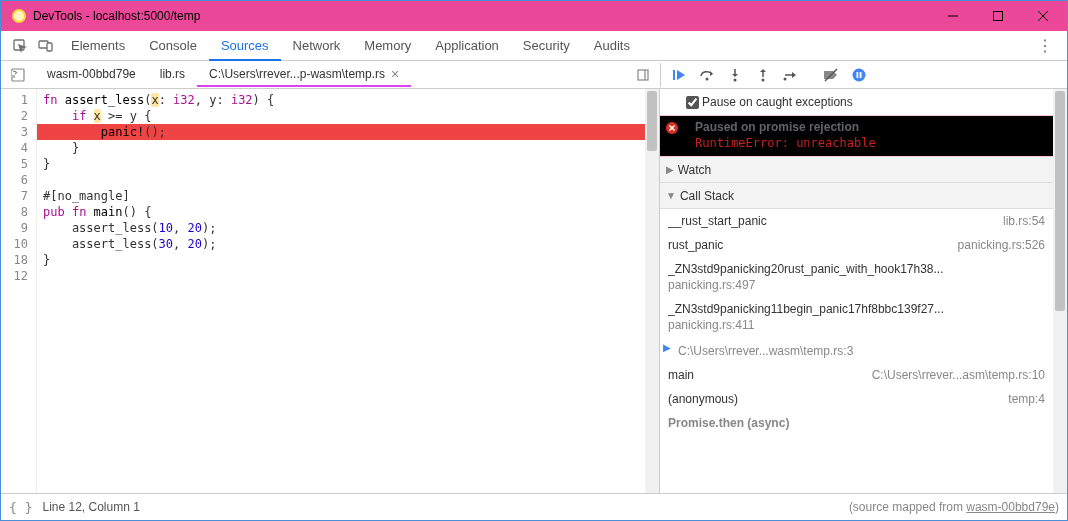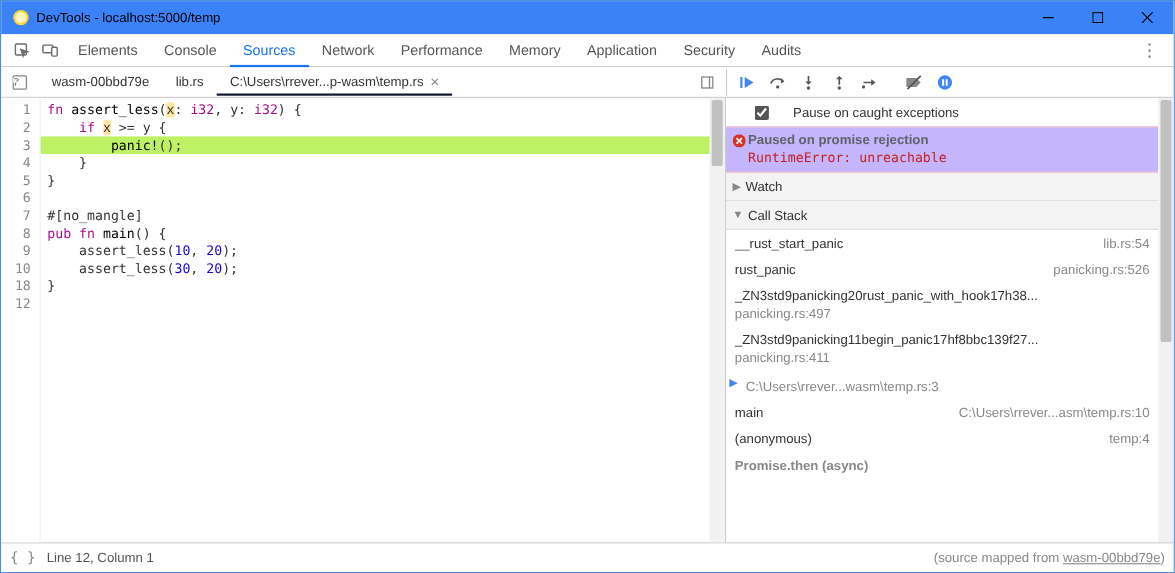--- a/index.html
+++ b/index.html
@@ -1,73 +1,73 @@
 <!DOCTYPE html>
 <html><head>
 <meta charset="utf-8">
 <style>
   * { box-sizing: border-box; margin: 0; padding: 0; }
   body { font-family: "Segoe UI", Arial, sans-serif; font-size: 12px; color: #333; background: #fff; width: 1068px; height: 521px; overflow: hidden; border: 1px solid #4a90d9; }
   
-  .titlebar { height: 30px; background: #3b82f6; display: flex; align-items: center; padding: 0 2px; border-bottom: 0; }
+  .titlebar { height: 30px; background: #ec4899; display: flex; align-items: center; padding: 0 2px; border-bottom: 0; }
   .titlebar-icon { width: 16px; height: 16px; margin: 0 6px 0 8px; }
   .titlebar-title { flex: 1; font-size: 12px; color: #000; }
   .titlebar-btns { display: flex; }
   .titlebar-btn { width: 45px; height: 28px; display: flex; align-items: center; justify-content: center; cursor: pointer; }
   
   .toolbar { height: 30px; display: flex; align-items: center; border-bottom: 1px solid #ccc; padding: 0 6px; }
   .toolbar-icon { width: 26px; height: 26px; display: flex; align-items: center; justify-content: center; cursor: pointer; color: #6e6e6e; }
   .panel-tabs { display: flex; flex: 1; }
   .panel-tab { padding: 0 12px; height: 30px; line-height: 30px; font-size: 13px; color: #555; cursor: pointer; }
   .panel-tab.active { color: #1a73e8; border-bottom: 2px solid #1a73e8; }
   .toolbar-right { display: flex; align-items: center; gap: 8px; color: #6e6e6e; }
   .kebab { font-size: 16px; padding: 0 8px; cursor: pointer; }
   
   .subbar { height: 28px; display: flex; align-items: center; border-bottom: 1px solid #ccc; }
   .subbar-left { width: 659px; display: flex; align-items: center; padding: 0 6px; }
   .cloud-icon { width: 22px; height: 22px; display: flex; align-items: center; justify-content: center; color: #888; cursor: pointer; margin-right: 6px;}
   .file-tabs { display: flex; flex: 1; }
   .file-tab { padding: 0 12px; height: 24px; line-height: 24px; font-size: 12px; color: #333; cursor: pointer; display: flex; align-items: center; gap: 6px; border-bottom: 2px solid transparent;}
-  .file-tab.active { border-bottom: 2px solid #0f172a; background: #fff; }
+  .file-tab.active { border-bottom: 2px solid #d946ef; background: #fff; }
   .file-tab .close-x { color: #888; font-size: 14px; }
   .subbar-run { width: 22px; height: 22px; display: flex; align-items: center; justify-content: center; color: #888; cursor: pointer; margin-left: auto;}
   
   .subbar-right { flex: 1; display: flex; align-items: center; border-left: 1px solid #ccc; padding: 0 6px; gap: 4px; }
   .dbg-icon { width: 24px; height: 24px; display: flex; align-items: center; justify-content: center; color: #555; cursor: pointer; }
   .dbg-icon.resume { color: #4285f4; }
   .dbg-icon.pause-circle { color: #4285f4; }
   
   .main { display: flex; height: 404px; }
   .source { width: 659px; display: flex; position: relative; border-right: 1px solid #ccc; }
   .gutter { width: 36px; background: #fff; text-align: right; color: #888; font-family: Consolas, monospace; font-size: 12px; line-height: 16px; padding-top: 3px; border-right:1px solid #eee;}
   .gutter div { padding-right: 8px; }
   .code { flex: 1; font-family: Consolas, monospace; font-size: 12px; line-height: 16px; white-space: pre; padding-top: 3px; position: relative; }
   .code-line { padding-left: 6px; }
-  .code-line.hl { background: #bef264; border-right: none; }
+  .code-line.hl { background: #ef4444; border-right: none; }
   .kw { color: #aa0d91; }
   .fn { color: #000; }
   .ty { color: #aa0d91; }
   .num { color: #1c00cf; }
   .mac { color: #000; }
   .hl-token { background: #ffe7a3; border-radius: 2px; }
   .scrollbar-v { position: absolute; right: 0; top: 0; width: 14px; height: 100%; background: #f1f1f1; }
   .scrollbar-thumb { position: absolute; right: 2px; top: 2px; width: 10px; height: 60px; background: #c1c1c1; border-radius: 2px; }
   
   .sidebar-right { flex: 1; overflow-y: hidden; position: relative; }
   .sidebar-content { position: absolute; left: 0; right: 14px; top: 0; }
   .sidebar-scroll { position: absolute; right: 0; top: 0; width: 14px; height: 100%; background: #f1f1f1; }
   .sidebar-scroll-thumb { position: absolute; right: 2px; top: 2px; width: 10px; height: 220px; background: #c1c1c1; border-radius: 2px; }
   
   .section-hdr { height: 26px; background: #f3f3f3; border-bottom: 1px solid #ddd; display: flex; align-items: center; padding: 0 6px; font-size: 12px; color: #333; cursor: pointer; }
   .section-hdr .tri { color: #888; margin-right: 4px; font-size: 10px; }
   
-  .pause-row { padding: 6px 8px 6px 26px; display: flex; align-items: center; gap: 22px; cursor: pointer; }
+  .pause-row { padding: 6px 8px 6px 26px; display: flex; align-items: center; gap: 3px; cursor: pointer; }
   .pause-row input { accent-color: #555; }
   
-  .pause-msg { background: #c4b5fd; border-top: 1px solid #f5c6cb; border-bottom: 1px solid #f5c6cb; padding: 4px 6px 6px 0; position: relative; }
+  .pause-msg { background: #000000; border-top: 1px solid #f5c6cb; border-bottom: 1px solid #f5c6cb; padding: 4px 6px 6px 15px; position: relative; }
   .pause-msg .err-icon { color: #d93025; position: absolute; left: 6px; top: 6px; }
   .pause-msg .line1 { color: #5f6368; font-weight: 600; margin-left: 20px; }
   .pause-msg .line2 { color: #c5221f; font-family: Consolas, monospace; font-size: 12px; margin-left: 20px; margin-top: 2px; }
   
   .stack-row { padding: 5px 8px; display: flex; justify-content: space-between; align-items: flex-start; border-bottom: 0; font-size: 12px; gap: 10px;}
   .stack-row .func { color: #333; word-break: break-all; overflow: hidden; }
   .stack-row .loc { color: #888; white-space: nowrap; text-align: center; }
   .stack-row.active .func { color: #333; font-weight: 400; }
   .stack-arrow { color: #4285f4; font-size: 10px; position: absolute; left: 3px; }
   .stack-row.two-line { display: block; }
@@ -123,21 +123,20 @@
     <svg width="16" height="16" viewBox="0 0 16 16" fill="none" stroke="#6e6e6e" stroke-width="1.3">
         <rect x="1" y="3" width="9" height="7" rx="1"></rect>
         <rect x="9" y="5" width="5" height="8" rx="1" fill="#fff"></rect>
       </svg>
   </div>
   <div class="panel-tabs" id="panel-tabs">
       <div class="panel-tab">Elements</div>
       <div class="panel-tab">Console</div>
       <div class="panel-tab active">Sources</div>
       <div class="panel-tab">Network</div>
-      <div class="panel-tab">Performance</div>
       <div class="panel-tab">Memory</div>
       <div class="panel-tab">Application</div>
       <div class="panel-tab">Security</div>
       <div class="panel-tab">Audits</div>
     </div>
   <div class="toolbar-right">
     <span class="kebab">⋮</span>
   </div>
 </div>
 

